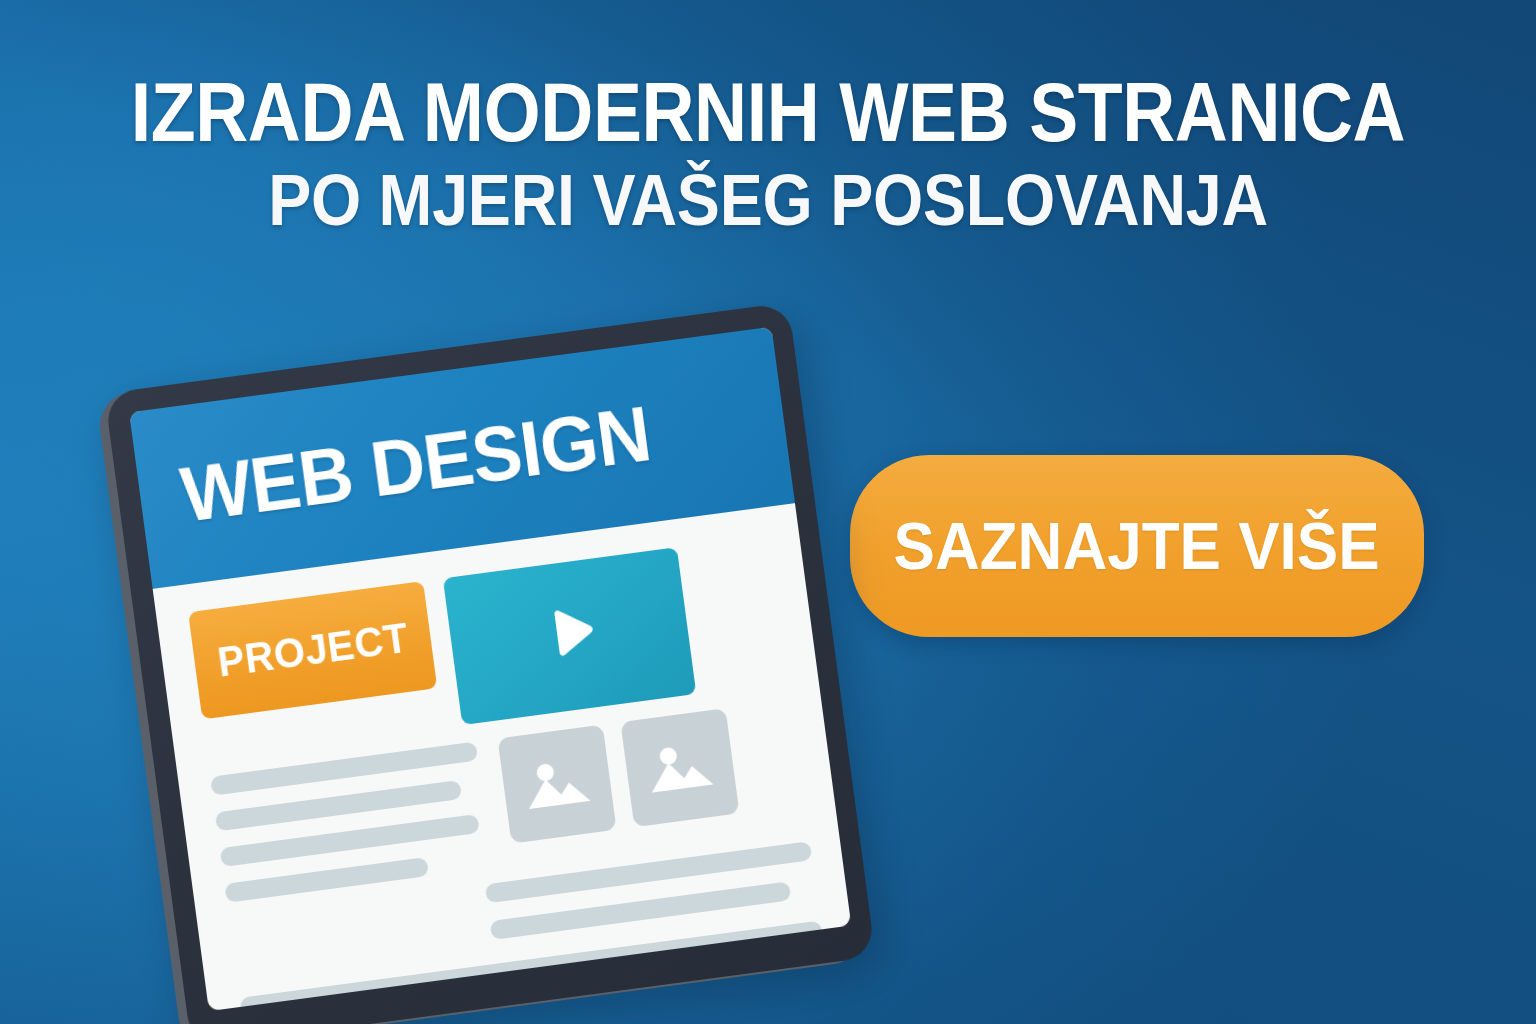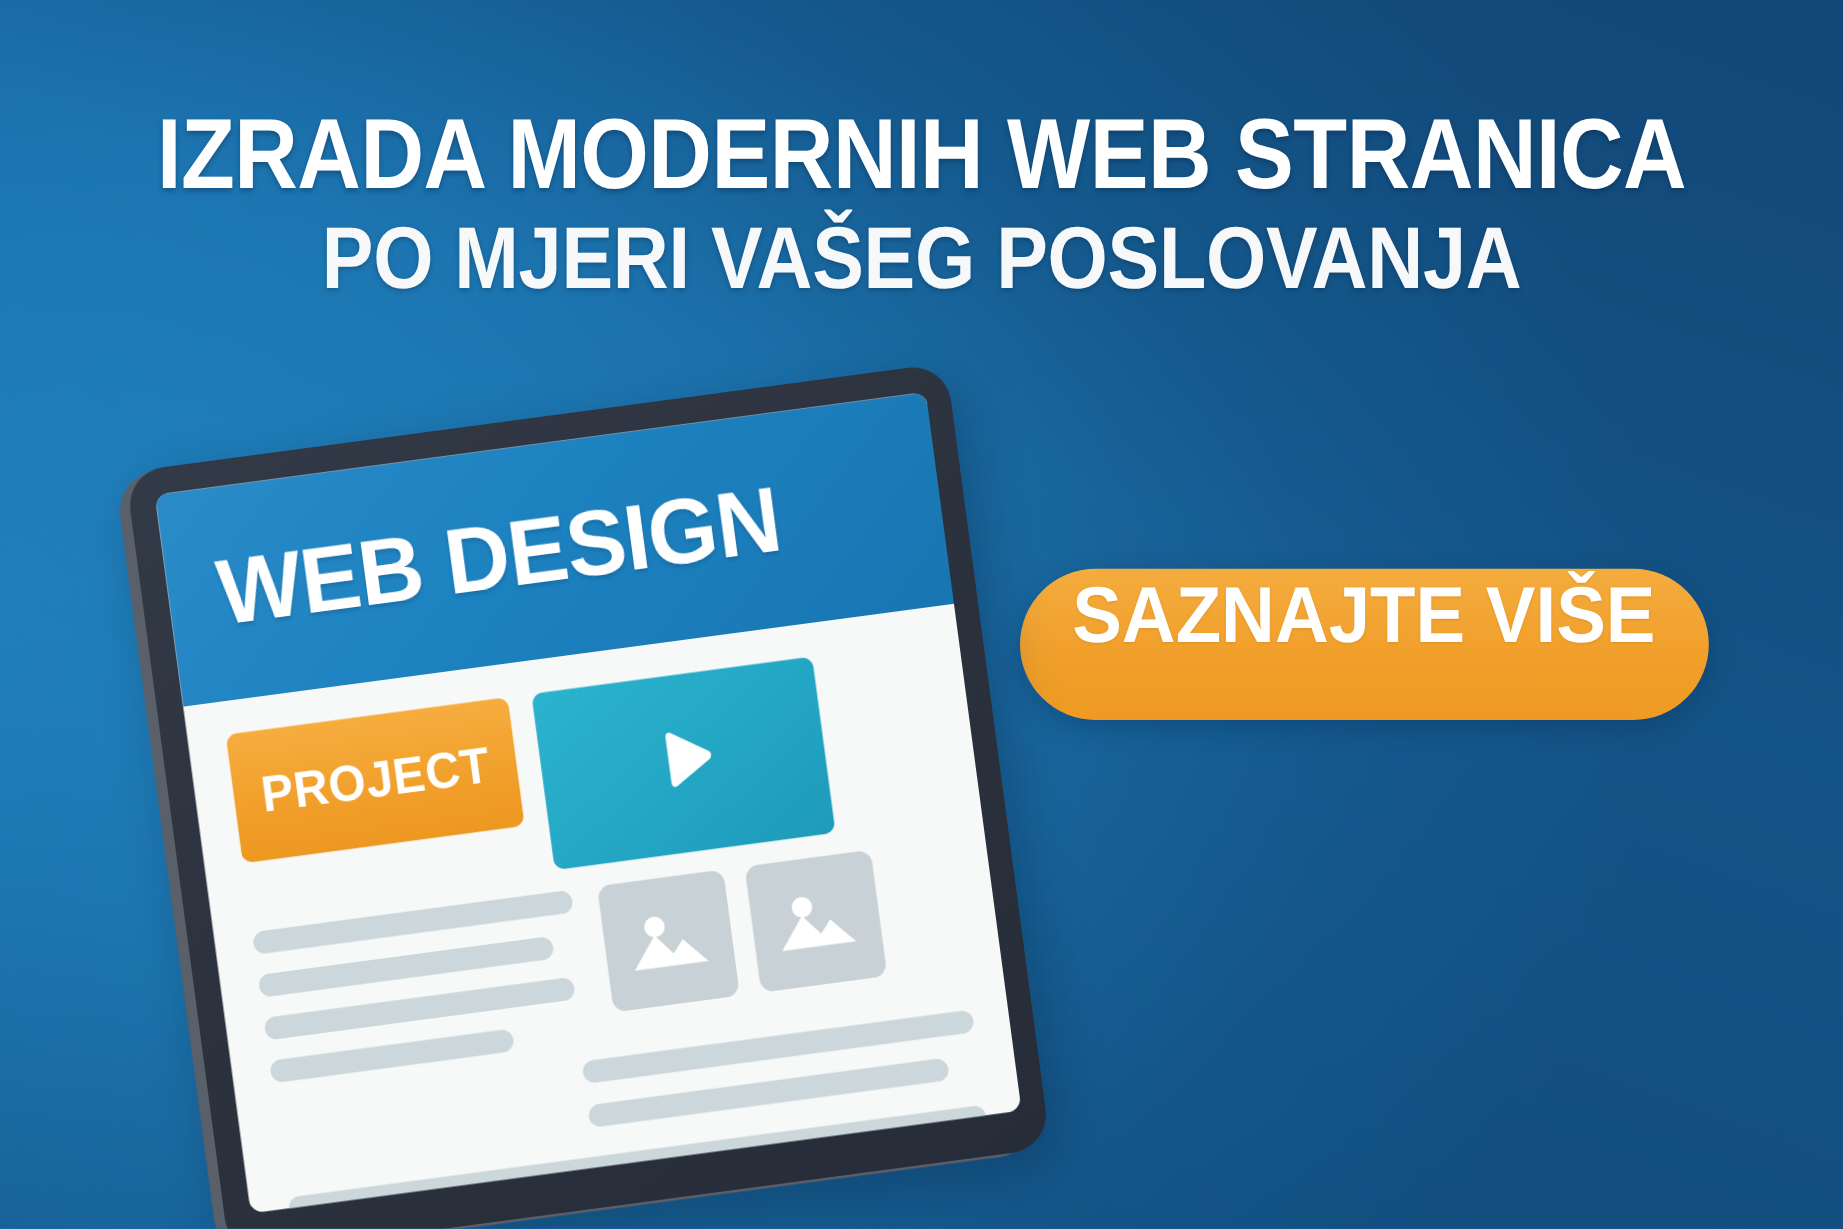--- a/index.html
+++ b/index.html
@@ -24,21 +24,20 @@
     background:
       radial-gradient(ellipse 1250px 980px at 22% 58%, rgba(40,150,210,.30) 0%, rgba(40,150,210,0) 62%),
       linear-gradient(200deg, rgba(10,45,85,.30) 0%, rgba(10,45,85,0) 40%, rgba(8,40,78,.22) 100%);
     pointer-events:none;
   }
 
   
   #headline-block {
     position:absolute; left:0; top:72px; width:1536px;
     text-align:center;
-    margin-top:16px;
   }
   .hl1 {
     font-family:"Liberation Sans Narrow","Liberation Sans", sans-serif;
     font-weight:bold;
     font-size:83px;
     line-height:0.98;
     letter-spacing:-0.5px;
     color:#FFFFFF;
     transform:scaleX(0.885);
     text-shadow:0 2px 5px rgba(5,35,65,.38);
@@ -53,25 +52,25 @@
     color:#F6F8FA;
     transform:scaleX(0.885);
     text-shadow:0 2px 5px rgba(5,35,65,.34);
     white-space:nowrap;
     margin-top:6px;
   }
 
   
   #cta {
     position:absolute;
-    left:850px; top:474px;
-    width:574px; height:126px;
+    left:850px; top:455px;
+    width:574px; height:182px;
     background:linear-gradient(180deg,#F4AC3E 0%, #F1A02C 52%, #EE9A23 100%);
     border-radius:79px;
-    display:flex; align-items:flex-start; justify-content:center;
+    display:flex; align-items:center; justify-content:center;
     box-shadow:0 7px 20px rgba(8,40,78,.30);
     cursor:pointer;
   }
   #cta-label {
     font-family:"Liberation Sans Narrow","Liberation Sans", sans-serif;
     font-weight:bold;
     font-size:66px;
     color:#FFFFFF;
     letter-spacing:0px;
     transform:scaleX(0.94);

